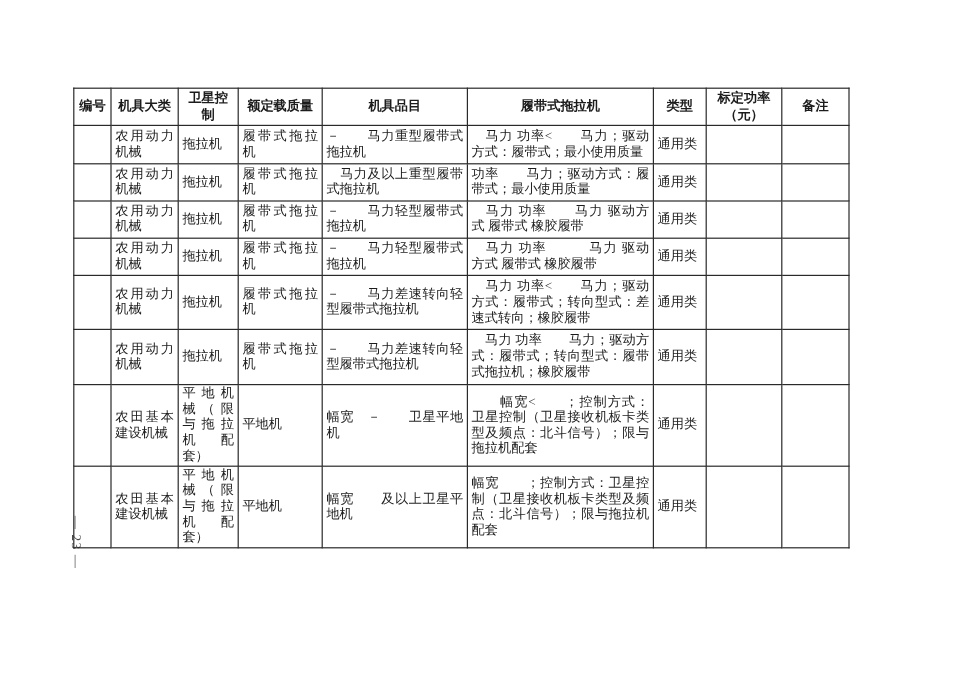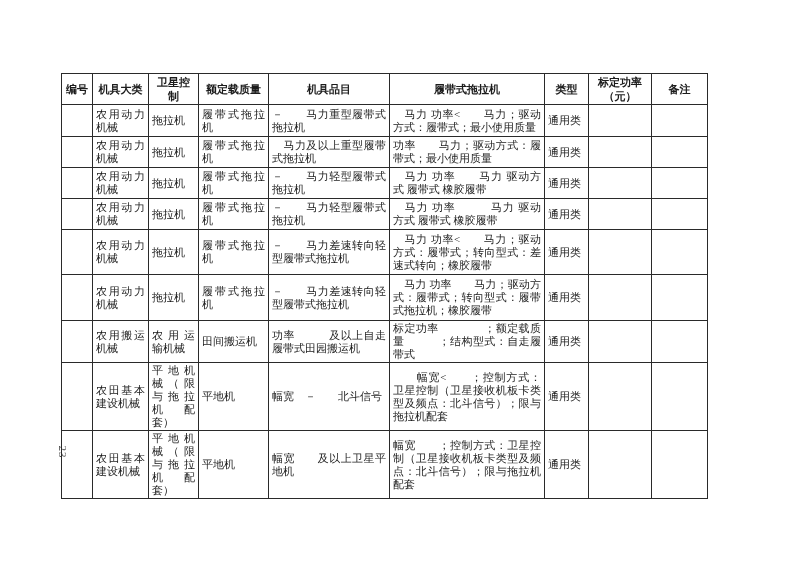--- a/index.html
+++ b/index.html
@@ -150,37 +150,26 @@
           <td class="c-no"></td>
           <td class="c-category">农用动力机械</td>
           <td class="c-subcategory">拖拉机</td>
           <td class="c-item">履带式拖拉机</td>
           <td class="c-grade">－　　马力差速转向轻型履带式拖拉机</td>
           <td class="c-config">　马力 功率　　马力；驱动方式：履带式；转向型式：履带式拖拉机；橡胶履带</td>
           <td class="c-type">通用类</td>
           <td class="c-subsidy"></td>
           <td class="c-remark"></td>
         </tr>
-        <tr style="height: 34px;">
-          <td class="c-no"></td>
-          <td class="c-category">农用搬运机械</td>
-          <td class="c-subcategory">农用运输机械</td>
-          <td class="c-item">田间搬运机</td>
-          <td class="c-grade">功率　　　及以上自走履带式田园搬运机</td>
-          <td class="c-config">标定功率　　　　；额定载质量　　　；结构型式：自走履带式</td>
-          <td class="c-type">通用类</td>
-          <td class="c-subsidy"></td>
-          <td class="c-remark"></td>
-        </tr>
         <tr style="height: 59px;">
           <td class="c-no"></td>
           <td class="c-category">农田基本建设机械</td>
           <td class="c-subcategory">平地机械（限与拖拉机配套）</td>
           <td class="c-item">平地机</td>
-          <td class="c-grade">幅宽　－　　北斗信号</td>
+          <td class="c-grade">幅宽　－　　卫星平地机</td>
           <td class="c-config">　　幅宽&lt;　　；控制方式：卫星控制（卫星接收机板卡类型及频点：北斗信号）；限与拖拉机配套</td>
           <td class="c-type">通用类</td>
           <td class="c-subsidy"></td>
           <td class="c-remark"></td>
         </tr>
         <tr style="height: 60px;">
           <td class="c-no"></td>
           <td class="c-category">农田基本建设机械</td>
           <td class="c-subcategory">平地机械（限与拖拉机配套）</td>
           <td class="c-item">平地机</td>

